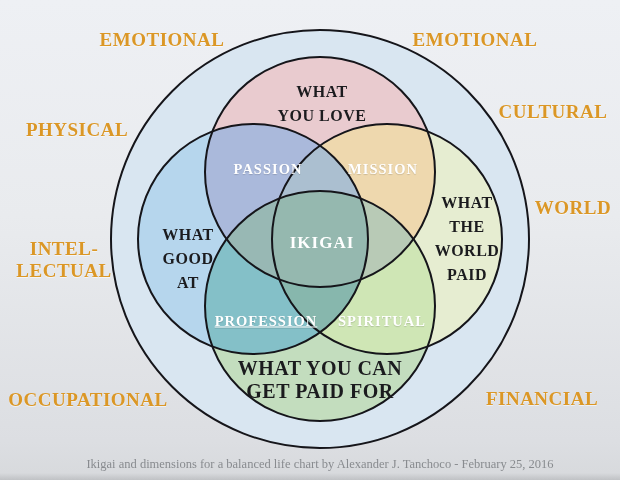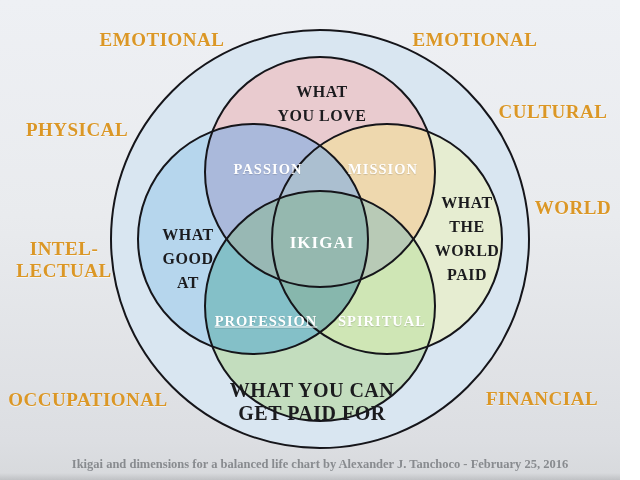--- a/index.html
+++ b/index.html
@@ -25,21 +25,21 @@
     font-size:16px;letter-spacing:0.5px;line-height:24px;color:#1b1b1e;
   }
   .circ-paid{font-size:20px;line-height:23px;}
   .ovl{
     font-size:14.5px;letter-spacing:1px;color:#ffffff;
     text-shadow:0 1px 1px rgba(0,0,0,0.15);
   }
   .ikigai{font-size:17px;letter-spacing:1px;color:#ffffff;text-align:right;}
   .caption{
     position:absolute;left:320px;top:464px;transform:translate(-50%,-50%);
-    font-size:12.5px;color:#888b8f;white-space:nowrap;font-weight:700;
+    font-size:12.5px;color:#888b8f;white-space:nowrap;font-weight:400;
   }
   .bottom-strip{
     position:absolute;left:0;bottom:0;width:640px;height:7px;
     background:linear-gradient(180deg,rgba(210,212,215,0),#c0c2c5);
   }
 </style>
 </head>
 <body>
 
 <div class="stage">
@@ -149,21 +149,21 @@
     <span>WHAT</span>
     <span>GOOD</span>
     <span>AT</span>
   </div>
   <div class="label circ" style="left:467px;top:239px;">
     <span>WHAT</span>
     <span>THE</span>
     <span>WORLD</span>
     <span>PAID</span>
   </div>
-  <div class="label circ circ-paid" style="left:312px;top:380px;margin-top:22px;">
+  <div class="label circ circ-paid" style="left:320px;top:380px;">
     <span>WHAT YOU CAN</span>
     <span>GET PAID FOR</span>
   </div>
 
   <div class="label ovl" style="left:268px;top:169px;">
     <span>PASSION</span>
   </div>
   <div class="label ovl" style="left:383px;top:169px;">
     <span>MISSION</span>
   </div>

